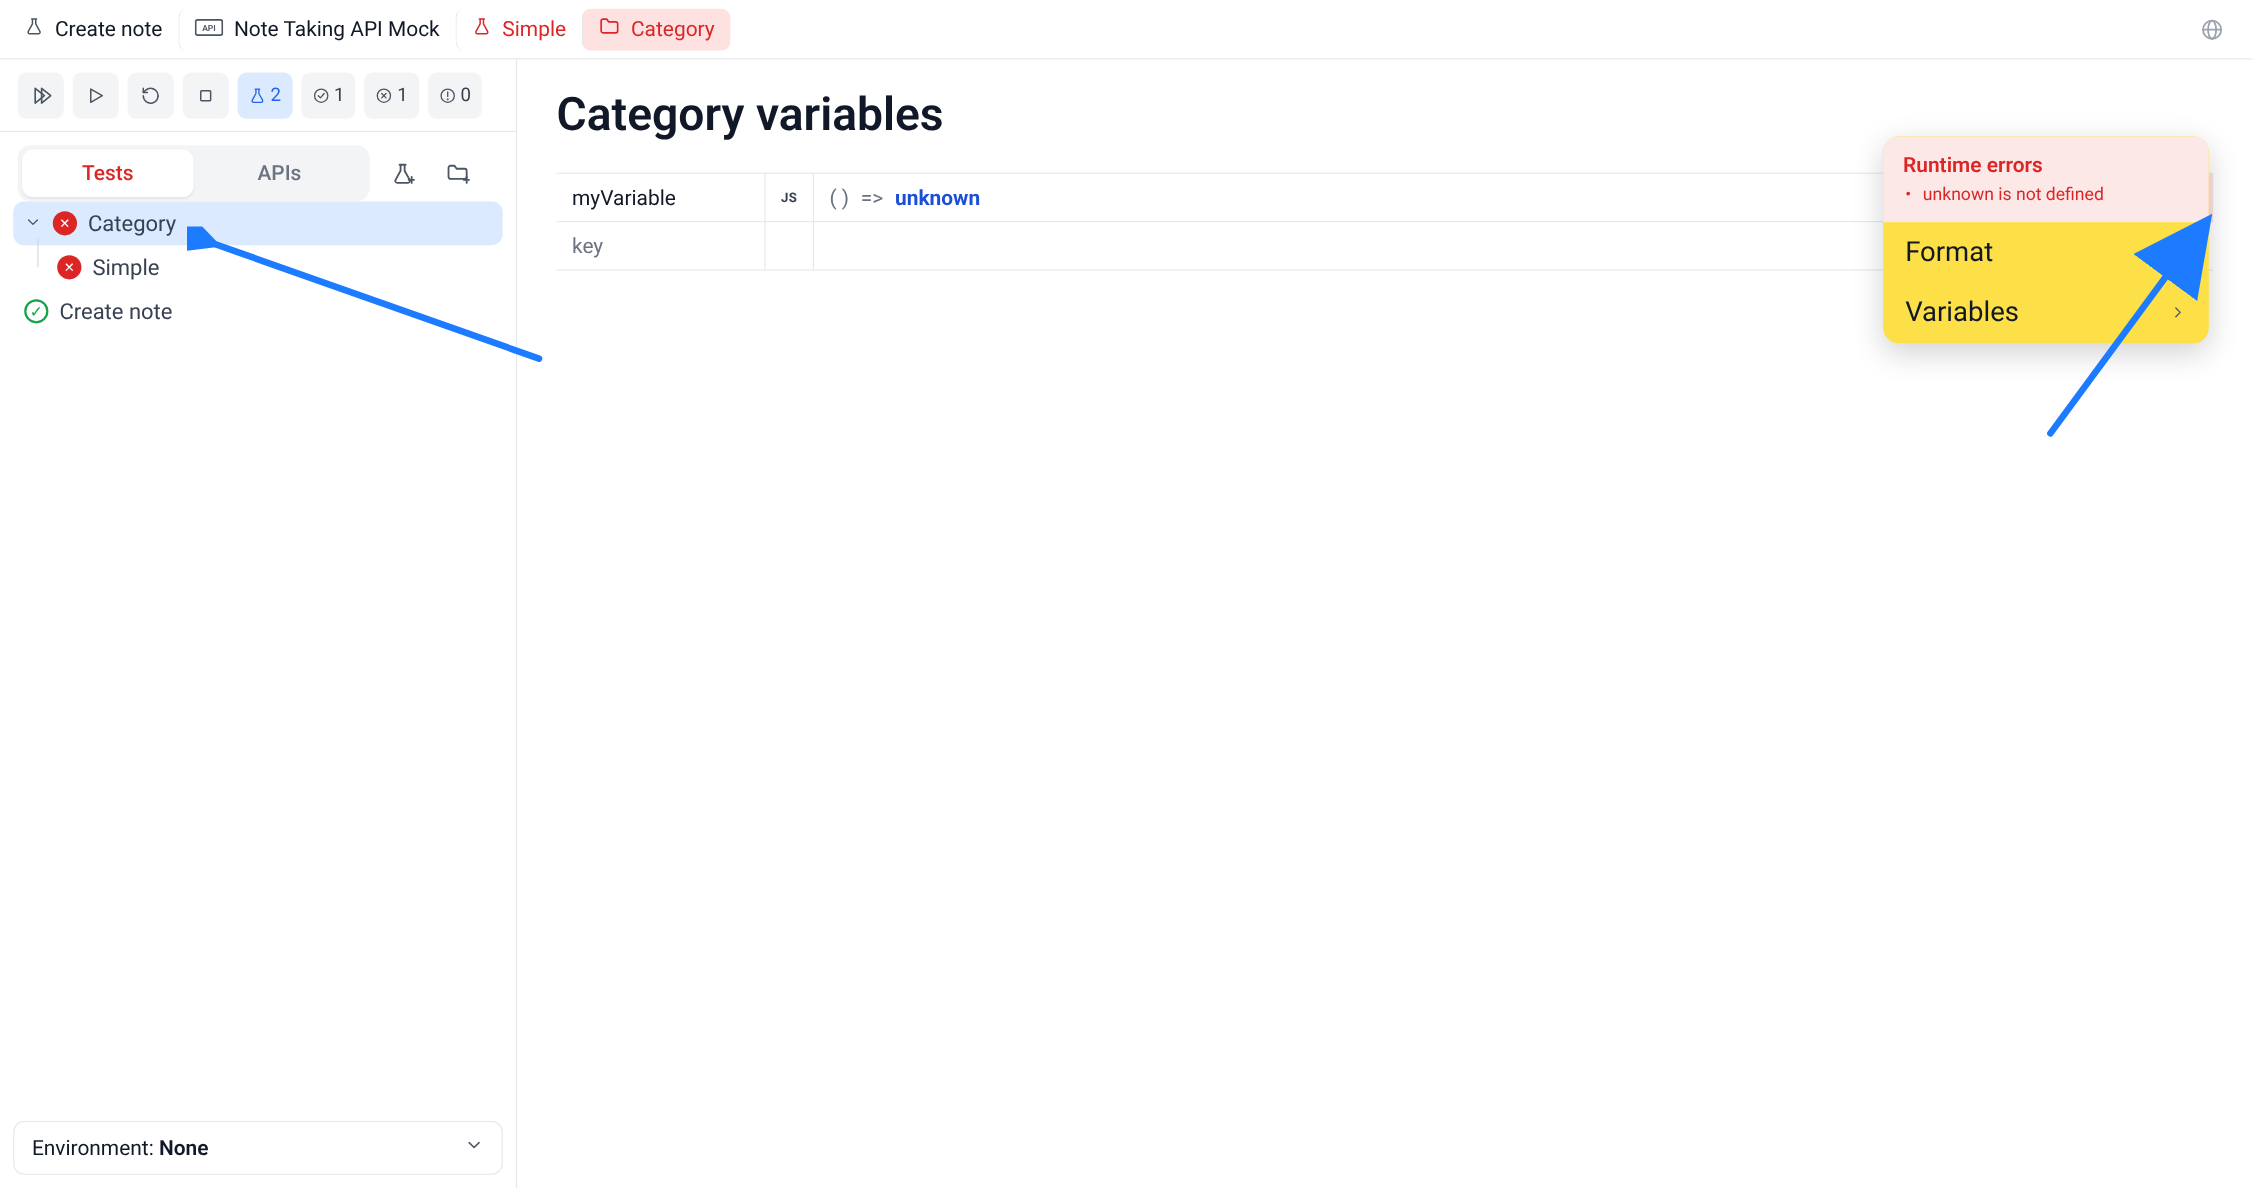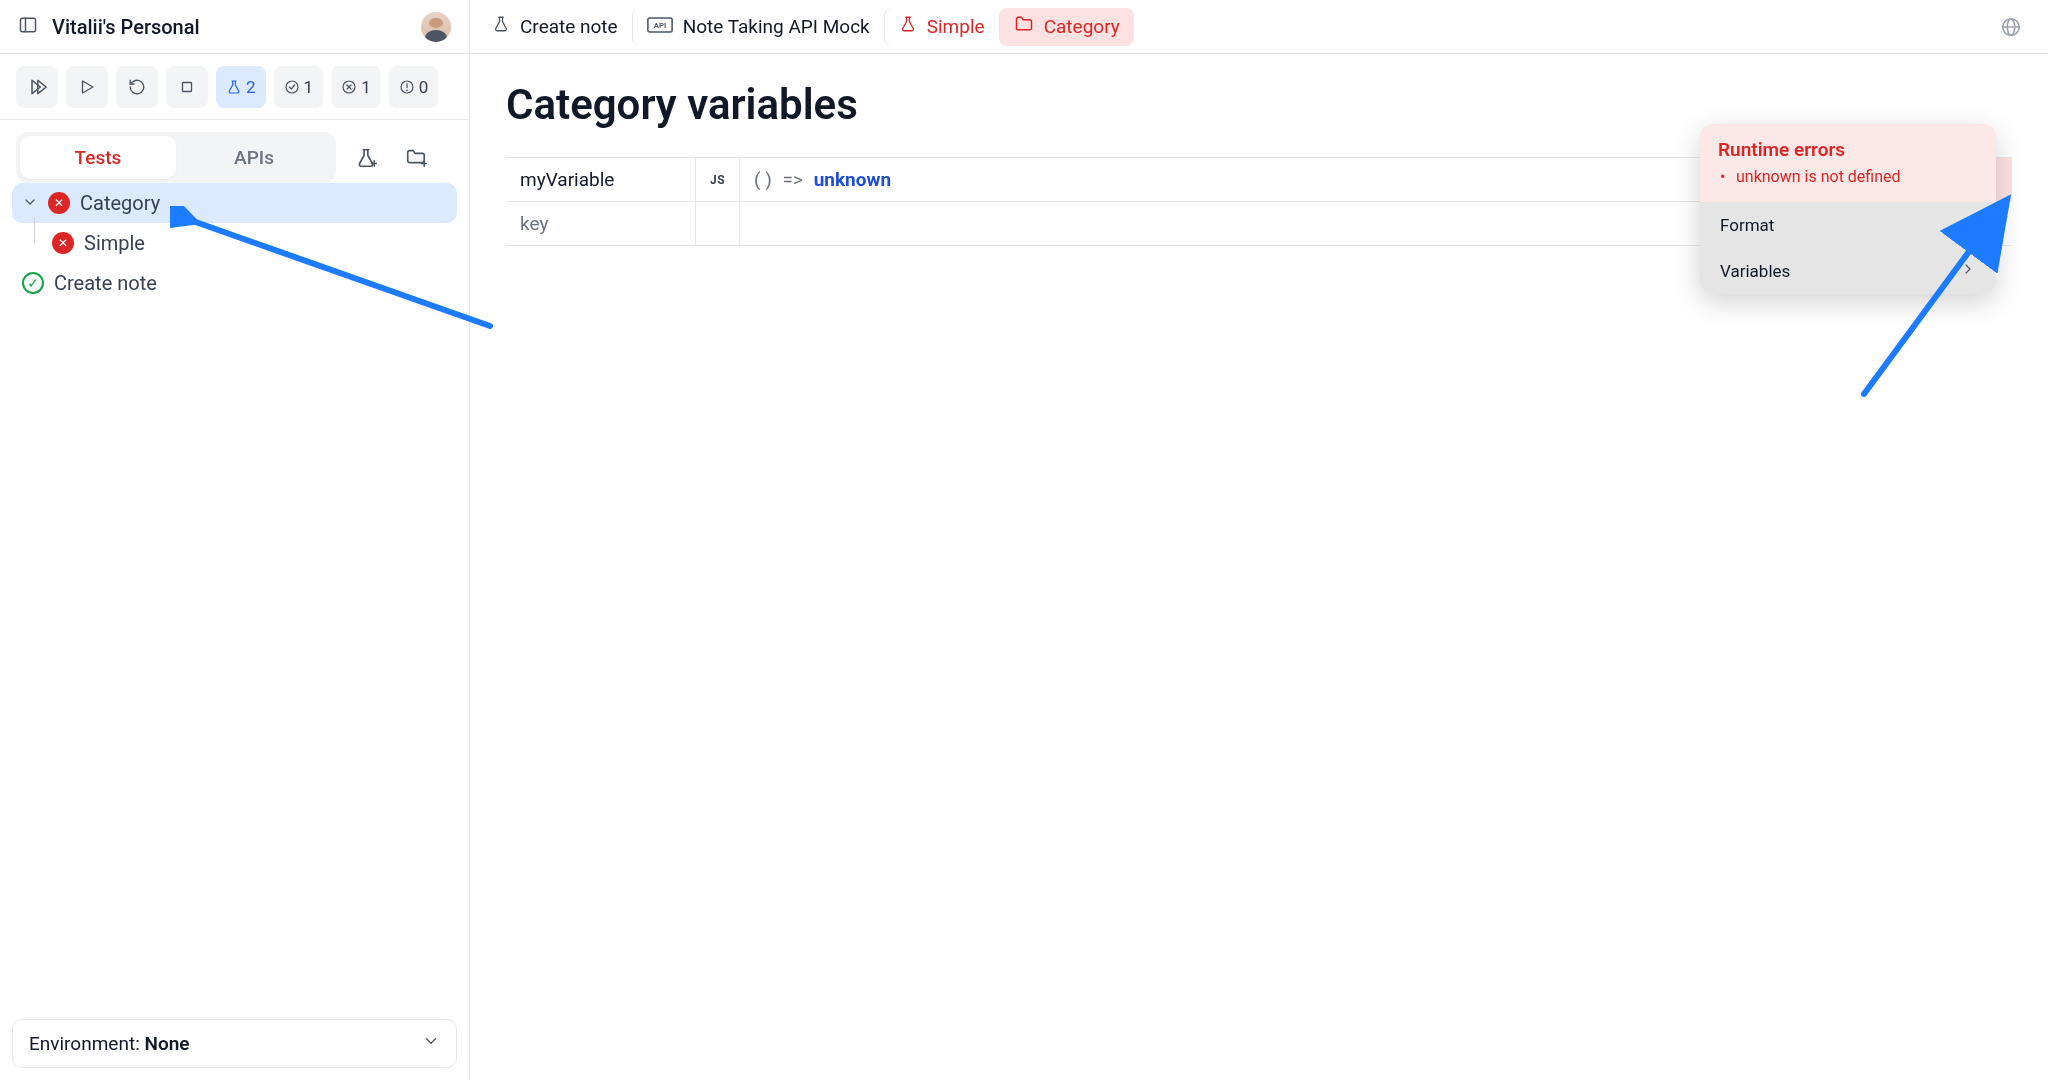--- a/index.html
+++ b/index.html
@@ -76,48 +76,38 @@
   .cell.type{width:44px;border-right:1px solid var(--border);justify-content:center;}
   .cell.expr{flex:1;font-family:ui-monospace,Menlo,Consolas,monospace;}
   .js-badge{font-size:12px;font-weight:700;color:#374151;letter-spacing:.5px;}
   .expr .paren{color:#6b7280;}
   .expr .arrow{color:#6b7280;margin:0 6px;}
   .expr .ident{color:var(--code-blue);font-weight:bold;}
   .placeholder{color:var(--muted);}
   .row-menu-btn{width:36px;display:flex;align-items:center;justify-content:center;cursor:pointer;background:var(--red-bg);}
 
   
-  .popover{position:absolute;top:70px;right:52px;width:296px;background:#e5e5e5;border-radius:14px;box-shadow:0 8px 28px rgba(0,0,0,.18);overflow:hidden;}
+  .popover{position:absolute;top:70px;right:40px;width:296px;background:#fde047;border-radius:14px;box-shadow:0 8px 28px rgba(0,0,0,.18);overflow:hidden;}
   .popover-errors{background:#fde8e8;padding:14px 18px 16px;}
   .popover-errors .hdr{color:var(--red);font-size:19px;font-weight:600;margin-bottom:6px;}
   .popover-errors .item{color:var(--red);font-size:16px;padding-left:18px;position:relative;}
   .popover-errors .item::before{content:"•";position:absolute;left:2px;}
-  .popover-action{padding:13px 20px;font-size:17px;cursor:pointer;display:flex;align-items:center;justify-content:space-between;}
+  .popover-action{padding:13px 20px;font-size:25px;cursor:pointer;display:flex;align-items:center;justify-content:space-between;}
   .popover-action.danger{color:var(--red);}
 
   
   .anno{position:absolute;pointer-events:none;}
 
   
   svg{stroke:#4b5563;stroke-width:1.8;fill:none;stroke-linecap:round;stroke-linejoin:round;}
 </style>
 </head>
 <body>
 
 <div class="topbar">
-  <div class="topbar-left">
-    <span>
-      <svg width="20" height="20" viewBox="0 0 24 24">
-          <rect x="3" y="4" width="18" height="16" rx="2"></rect>
-          <line x1="9" y1="4" x2="9" y2="20"></line>
-        </svg>
-    </span>
-    <span class="workspace-name">Vitalii's Personal</span>
-    <div class="avatar"></div>
-  </div>
 
   <div class="breadcrumbs">
     <div class="crumb">
       <span><svg width="18" height="18" viewBox="0 0 24 24">
             <path d="M9 3h6M10 3v6l-5 9a2 2 0 0 0 1.8 3h10.4a2 2 0 0 0 1.8-3l-5-9V3"></path>
           </svg></span>
       <span>Create note</span>
     </div>
     <div class="crumb">
       <span><svg width="26" height="16" viewBox="0 0 30 18">

